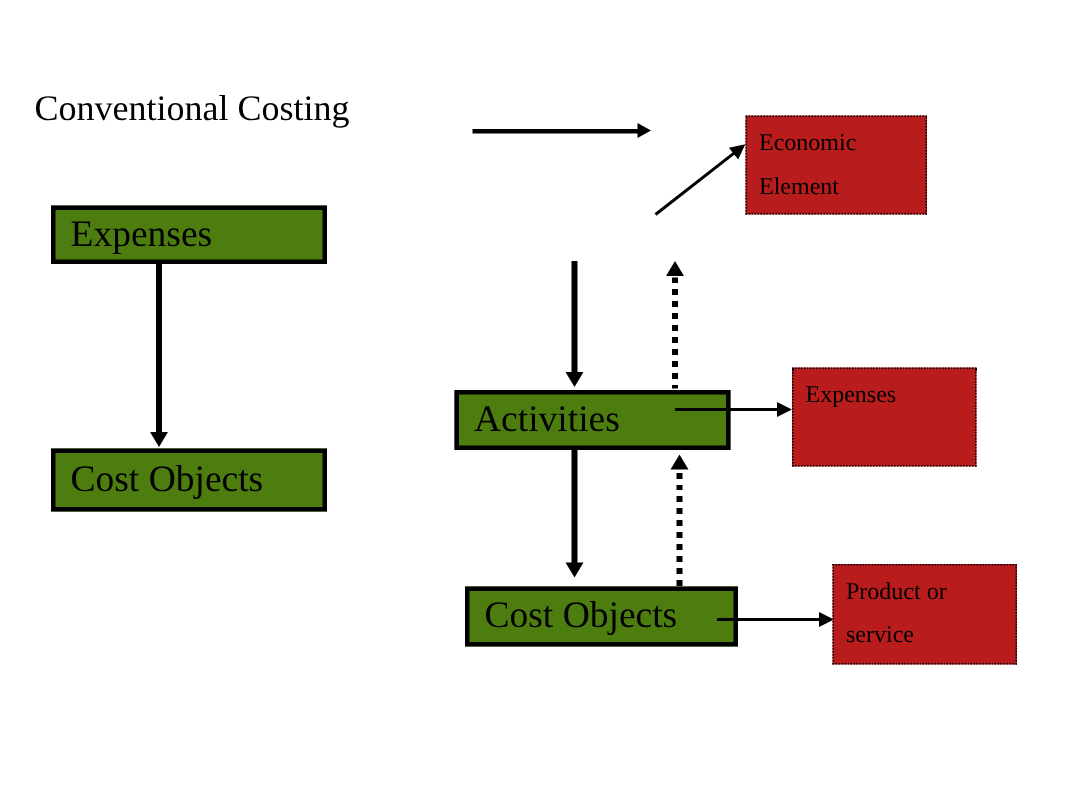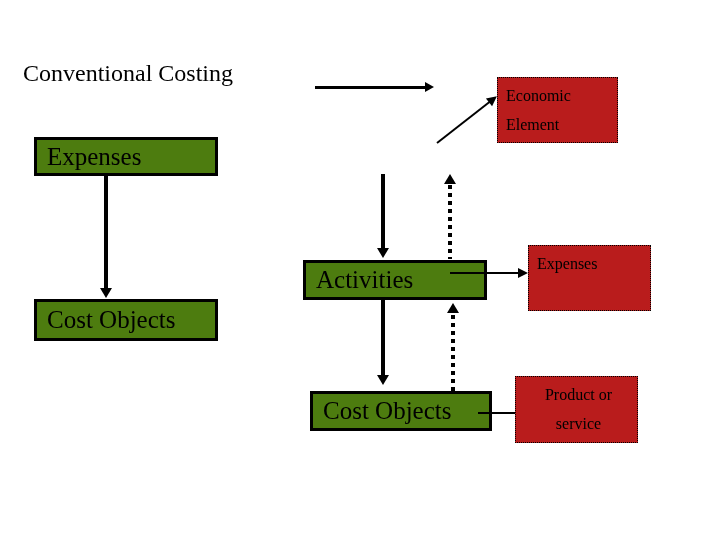--- a/index.html
+++ b/index.html
@@ -130,18 +130,18 @@
 
   <div class="dotted-box" style="left:497px; top:77px; width:121px; height:66px;">
     <div>Economic</div>
     <div>Element</div>
   </div>
 
   <div class="dotted-box" style="left:528px; top:245px; width:123px; height:66px;">
     <div>Expenses</div>
   </div>
 
-  <div class="dotted-box" style="left:515px; top:376px; width:123px; height:67px;text-align:center;">
+  <div class="dotted-box" style="left:555px; top:376px; width:123px; height:67px;">
     <div>Product or</div>
     <div>service</div>
   </div>
 
 </div>
 
 </body></html>

